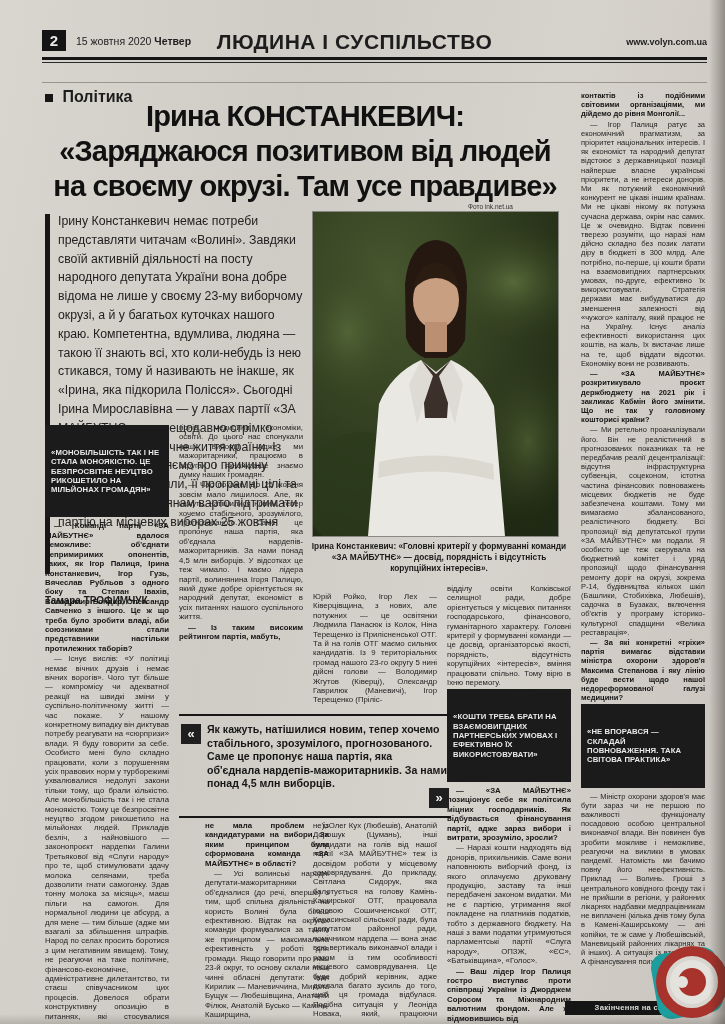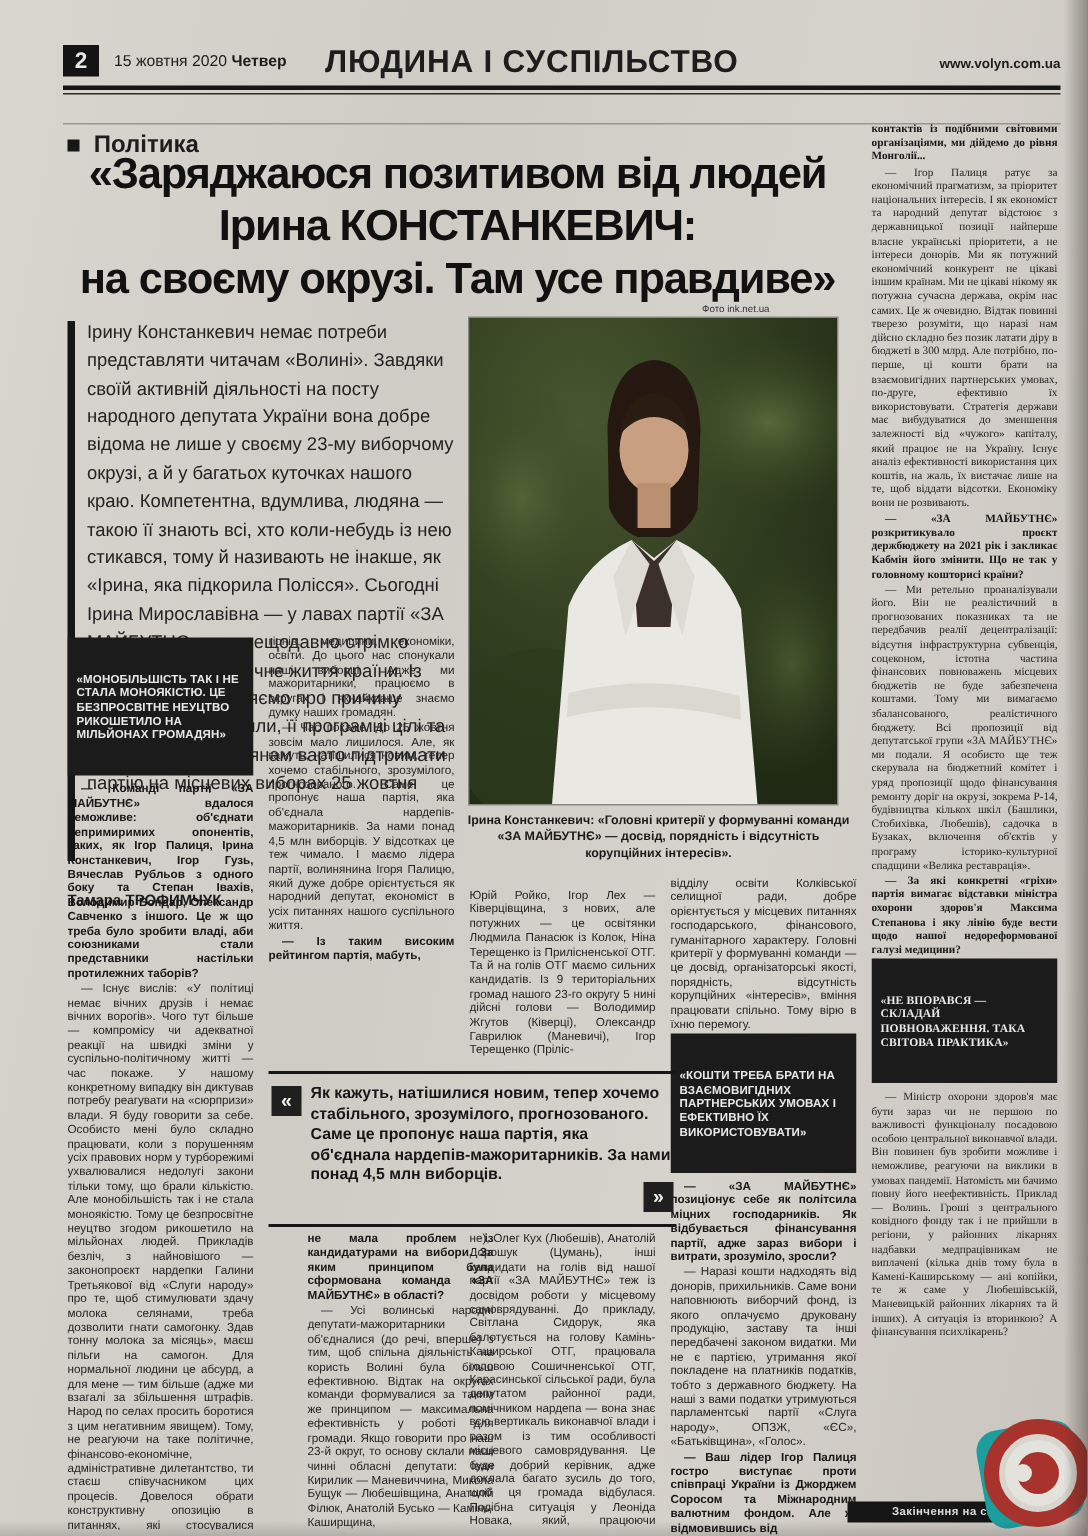--- a/index.html
+++ b/index.html
@@ -48,21 +48,21 @@
   .para.q,.para.qcont{font-weight:bold;color:#161616;}
   .para.q,.para.a{text-indent:9px;}
   .para.box{background:#1b1b1b;color:#e9e9e9;font-weight:bold;font-size:7.7px;line-height:9.3px;
         padding:23px 6px;margin:2px 0 4px 0;text-indent:0;text-align:left;letter-spacing:.1px;}
   .c1{left:45px;top:423px;height:597px;}
   .c2a{left:179px;top:423px;height:293px;}
   .c2b{left:179px;top:821px;height:200px;margin-left:26px;}
   .c3a{left:313px;top:592px;height:126px;}
   .c3b{left:313px;top:821px;height:200px;}
   .c4{left:447px;top:584px;height:465px;}
-  .c5{left:581px;top:81px;height:906px;font-size:7.5px;line-height:9.2px;font-family:Liberation Serif, serif;}
+  .c5{left:581px;top:91px;height:906px;font-size:7.5px;line-height:9.2px;}
 
   
   .pullquote{position:absolute;left:179px;top:714px;width:272px;height:104px;
         border-top:2px solid #161616;border-bottom:2px solid #161616;box-sizing:border-box;}
   .pq-text{position:absolute;left:28px;top:7px;right:4px;font-size:10.6px;line-height:13.6px;
         font-weight:bold;color:#161616;text-align:left;}
   .pq-open,.pq-close{position:absolute;width:20px;height:20px;background:#1f1f1f;color:#f0f0f0;
         font-size:13px;font-weight:bold;text-align:center;line-height:20px;}
   .pq-open{left:2px;top:8px;}
   .pq-close{right:2px;bottom:8px;}
@@ -98,22 +98,22 @@
     <div class="rule2"></div>
   </div>
 
   <div class="toprule"></div>
   <div class="rubric">
     <span class="sq"></span>
     <span>Політика</span>
   </div>
 
   <div class="headline">
+    <div>Ірина КОНСТАНКЕВИЧ:</div>
     <div>«Заряджаюся позитивом від людей</div>
-    <div>Ірина КОНСТАНКЕВИЧ:</div>
     <div>на своєму окрузі. Там усе правдиве»</div>
   </div>
 
   <div class="lead-bar"></div>
   <div class="lead">Ірину Констанкевич немає потреби представляти читачам «Волині». Завдяки своїй активній діяльності на посту народного депутата України вона добре відома не лише у своєму 23-му виборчому окрузі, а й у багатьох куточках нашого краю. Компетентна, вдумлива, людяна — такою її знають всі, хто коли-небудь із нею стикався, тому й називають не інакше, як «Ірина, яка підкорила Полісся». Сьогодні Ірина Мирославівна — у лавах партії «ЗА МАЙБУТНЄ», яка нещодавно стрімко увірвалася в політичне життя країни. Із нардепом розмовляємо про причину появи нової політсили, її програмні цілі та про те, чому волинянам варто підтримати партію на місцевих виборах 25 жовтня</div>
   <div class="author">Тамара ТРОФИМЧУК</div>
 
   <div class="photo-credit">Фото ink.net.ua</div>
   <div class="photo">
     <svg width="245" height="324" viewBox="0 0 245 324">

